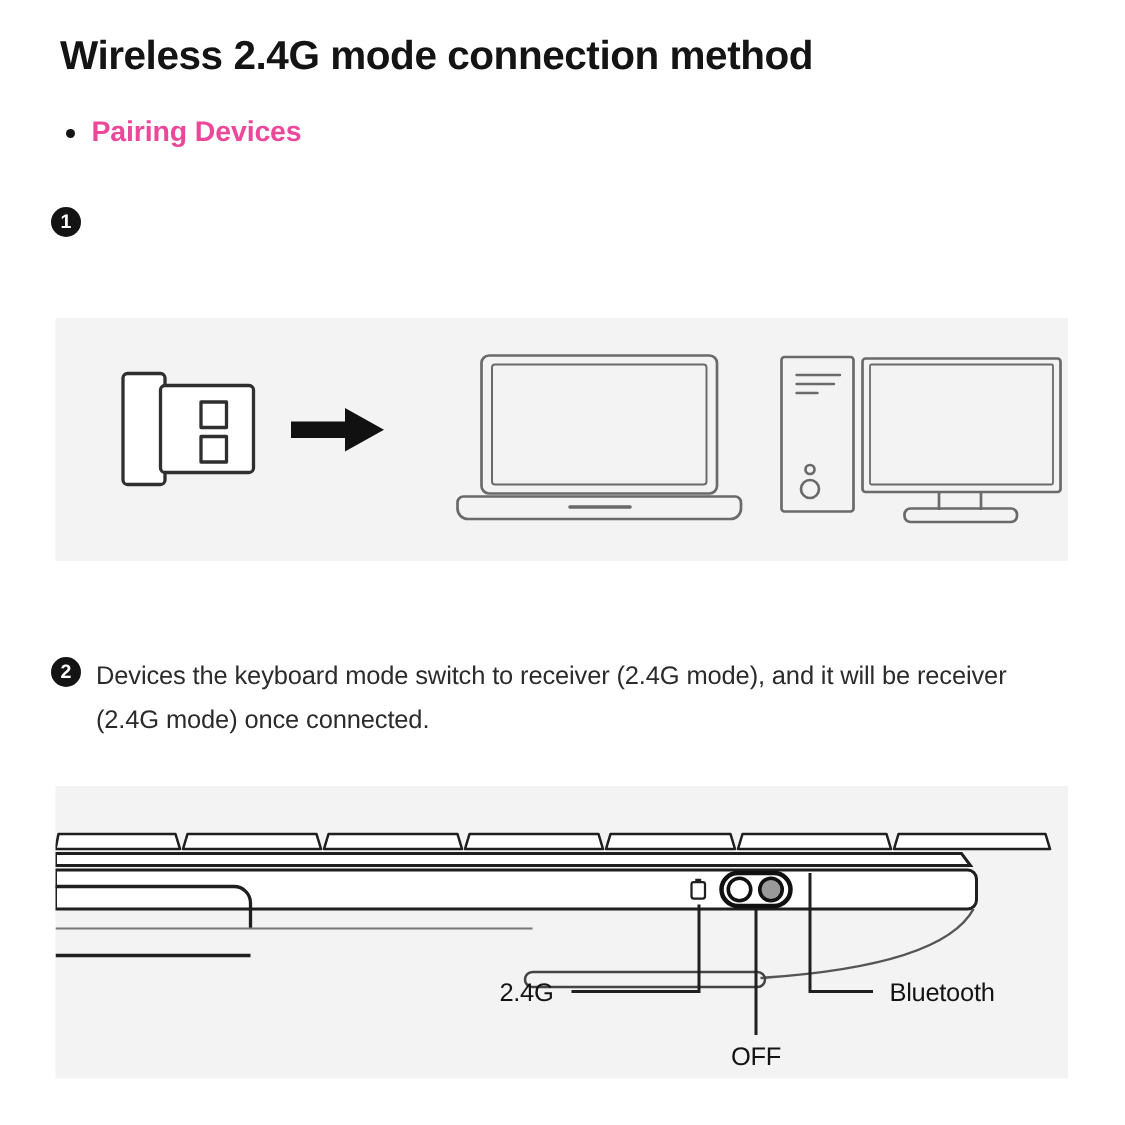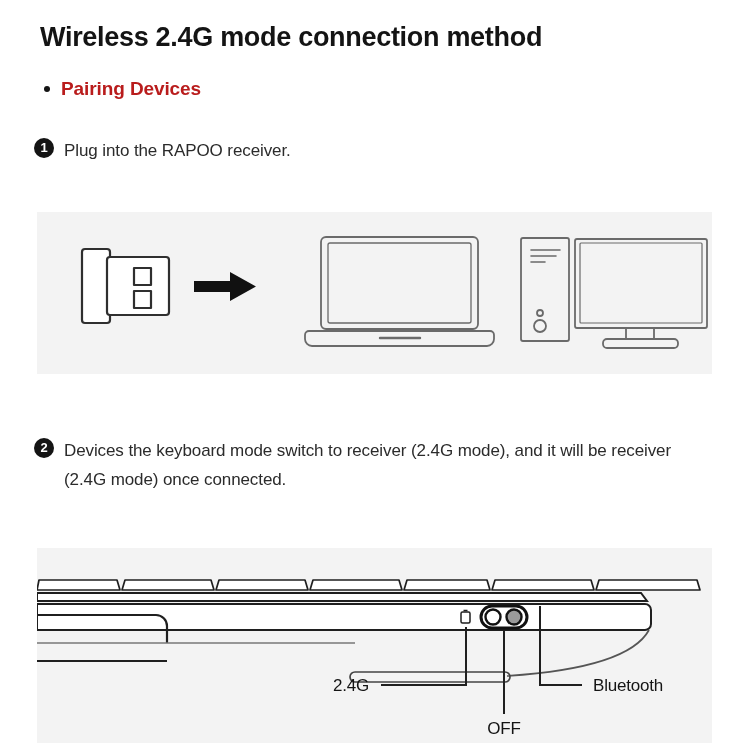--- a/index.html
+++ b/index.html
@@ -40,21 +40,21 @@
   }
   .bullet-dot {
     width: 6px; height: 6px;
     border-radius: 50%;
     background: #141414;
     flex: none;
   }
   .bullet-label {
     font-size: 19px;
     font-weight: 600;
-    color: #b91c1c;
+    color: #ec4899;
     letter-spacing: -0.1px;
   }
 
   .step {
     position: absolute;
     display: flex;
     align-items: flex-start;
     gap: 10px;
   }
   .step-1 { left: 34px; top: 136px; }
@@ -79,21 +79,21 @@
     letter-spacing: -0.1px;
     max-width: 640px;
   }
 
   
   .panel {
     position: absolute;
     background: #f3f3f3;
   }
   #panel-devices { left: 37px; top: 212px; width: 675px; height: 162px; }
-  #panel-keyboard { left: 37px; top: 548px; width: 675px; height: 195px; text-align: center; }
+  #panel-keyboard { left: 37px; top: 524px; width: 675px; height: 195px; text-align: center; }
 
   .panel svg { display: block; width: 100%; height: 100%; }
 
   .cal-text {
     font-family: "Liberation Sans", sans-serif;
     font-size: 17px;
     fill: #141414;
     letter-spacing: -0.2px;
   }
 </style>
@@ -104,21 +104,20 @@
 
   <div class="title">Wireless 2.4G mode connection method</div>
 
   <div class="bullet-row">
     <span class="bullet-dot"></span>
     <span class="bullet-label">Pairing Devices</span>
   </div>
 
   <div class="step step-1">
     <span class="step-num">1</span>
-    <span class="step-text">Plug into the RAPOO receiver.</span>
   </div>
 
   <div class="panel" id="panel-devices">
     <svg viewBox="0 0 675 162" preserveAspectRatio="none">
 
       <g fill="#ffffff" stroke="#2f2f2f" stroke-width="2.2" stroke-linejoin="round">
         <rect x="45" y="37" width="28" height="74" rx="3"></rect>
         <rect x="70" y="45" width="62" height="58" rx="3"></rect>
         <rect x="97" y="56" width="17" height="17" fill="none"></rect>
         <rect x="97" y="79" width="17" height="17" fill="none"></rect>

